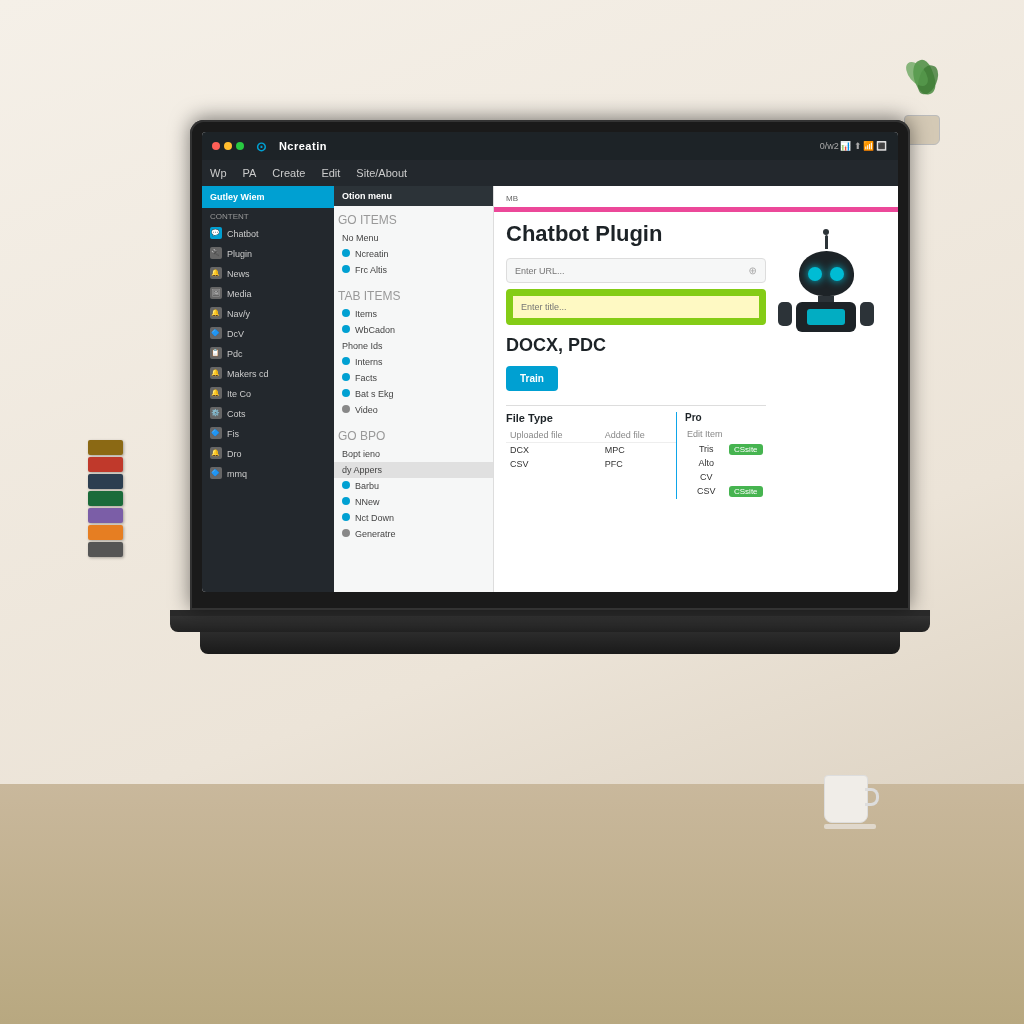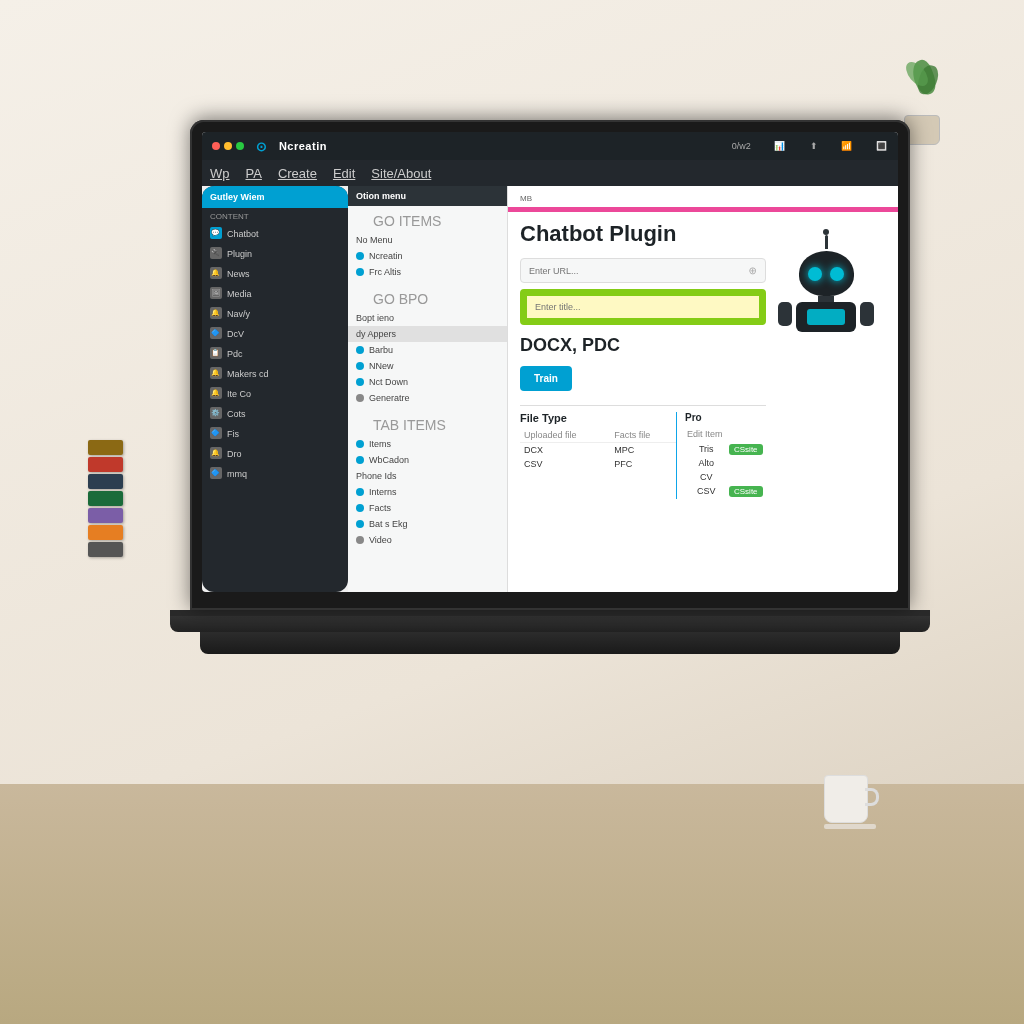--- a/index.html
+++ b/index.html
@@ -72,21 +72,21 @@
 
     .wp-admin-bar-title {
       color: #fff;
       font-size: 11px;
       font-weight: 600;
       letter-spacing: 0.5px;
     }
 
     .wp-admin-bar-nav {
       display: flex;
-      gap: 24px;
+      gap: 2px;
       margin-left: auto;
     }
 
     .wp-admin-bar-nav span {
       color: #aaa;
       font-size: 9px;
     }
 
     
     .wp-top-nav {
@@ -94,40 +94,38 @@
       height: 26px;
       display: flex;
       align-items: center;
       padding: 0 8px;
       gap: 16px;
       flex-shrink: 0;
     }
 
     .wp-top-nav-item {
       color: #ccc;
-      font-size: 13px;
-      text-decoration: underline;
+      font-size: 11px;
     }
 
     
     .wp-main {
       display: flex;
       flex: 1;
       overflow: hidden;
     }
 
     
     .wp-sidebar {
-      width: 146px;
+      width: 132px;
       background: #23282d;
       display: flex;
       flex-direction: column;
       flex-shrink: 0;
       overflow-y: auto;
-      border-radius: 12px;
     }
 
     .sidebar-header {
       background: #00a0d2;
       padding: 6px 8px;
       color: #fff;
       font-size: 9px;
       font-weight: bold;
     }
 
@@ -186,28 +184,27 @@
       padding: 5px 8px;
       font-weight: bold;
     }
 
     .middle-col-section {
       padding: 4px 0;
     }
 
     .middle-col-section-title {
       color: #999;
-      font-size: 14px;
-      padding: 3px 25px;
+      font-size: 12px;
+      padding: 3px 4px;
       text-transform: uppercase;
     }
 
     .middle-col-item {
       display: flex;
-      align-items: center;
       gap: 5px;
       padding: 3px 8px;
       font-size: 9px;
       color: #444;
       cursor: pointer;
     }
     .middle-col-item.active { background: #e0e0e0; }
 
     .mini-dot {
       width: 8px;
@@ -612,20 +609,51 @@
                 <div class="mini-dot blue"></div>
                 <span>Ncreatin</span>
               </div>
               <div class="middle-col-item">
                 <div class="mini-dot blue"></div>
                 <span>Frc Altis</span>
               </div>
             </div>
 
             <div class="middle-col-section">
+              <div class="middle-col-section-title">Tab items</div>
+              <div class="middle-col-item">
+                <div class="mini-dot blue"></div>
+                <span>Items</span>
+              </div>
+              <div class="middle-col-item">
+                <div class="mini-dot blue"></div>
+                <span>WbCadon</span>
+              </div>
+              <div class="middle-col-item">
+                <span>Phone Ids</span>
+              </div>
+              <div class="middle-col-item">
+                <div class="mini-dot blue"></div>
+                <span>Interns</span>
+              </div>
+              <div class="middle-col-item">
+                <div class="mini-dot blue"></div>
+                <span>Facts</span>
+              </div>
+              <div class="middle-col-item">
+                <div class="mini-dot blue"></div>
+                <span>Bat s Ekg</span>
+              </div>
+              <div class="middle-col-item">
+                <div class="mini-dot gray"></div>
+                <span>Video</span>
+              </div>
+            </div>
+
+            <div class="middle-col-section">
               <div class="middle-col-section-title">Go Bpo</div>
               <div class="middle-col-item">
                 <span>Bopt ieno</span>
               </div>
               <div class="middle-col-item active">
                 <span>dy Appers</span>
               </div>
               <div class="middle-col-item">
                 <div class="mini-dot blue"></div>
                 <span>Barbu</span>
@@ -634,51 +662,20 @@
                 <div class="mini-dot blue"></div>
                 <span>NNew</span>
               </div>
               <div class="middle-col-item">
                 <div class="mini-dot blue"></div>
                 <span>Nct Down</span>
               </div>
               <div class="middle-col-item">
                 <div class="mini-dot gray"></div>
                 <span>Generatre</span>
-              </div>
-            </div>
-
-            <div class="middle-col-section">
-              <div class="middle-col-section-title">Tab items</div>
-              <div class="middle-col-item">
-                <div class="mini-dot blue"></div>
-                <span>Items</span>
-              </div>
-              <div class="middle-col-item">
-                <div class="mini-dot blue"></div>
-                <span>WbCadon</span>
-              </div>
-              <div class="middle-col-item">
-                <span>Phone Ids</span>
-              </div>
-              <div class="middle-col-item">
-                <div class="mini-dot blue"></div>
-                <span>Interns</span>
-              </div>
-              <div class="middle-col-item">
-                <div class="mini-dot blue"></div>
-                <span>Facts</span>
-              </div>
-              <div class="middle-col-item">
-                <div class="mini-dot blue"></div>
-                <span>Bat s Ekg</span>
-              </div>
-              <div class="middle-col-item">
-                <div class="mini-dot gray"></div>
-                <span>Video</span>
               </div>
             </div>
           </div>
 
           <div class="main-panel">
             <div class="main-panel-header">MB</div>
             <div class="main-panel-body">
               <div class="panel-left">
                 <div class="plugin-title">Chatbot Plugin</div>
 
@@ -696,21 +693,21 @@
                 <button class="train-button">Train</button>
 
                 
                 <div class="bottom-section">
                   <div class="bottom-left">
                     <div class="bottom-section-title">File Type</div>
                     <table class="bottom-table">
                       <thead>
                         <tr>
                           <th>Uploaded file</th>
-                          <th>Facts file</th>
+                          <th>Added file</th>
                         </tr>
                       </thead>
                       <tbody>
                         <tr>
                           <td>DCX</td>
                           <td>MPC</td>
                         </tr>
                         <tr>
                           <td>CSV</td>
                           <td>PFC</td>

